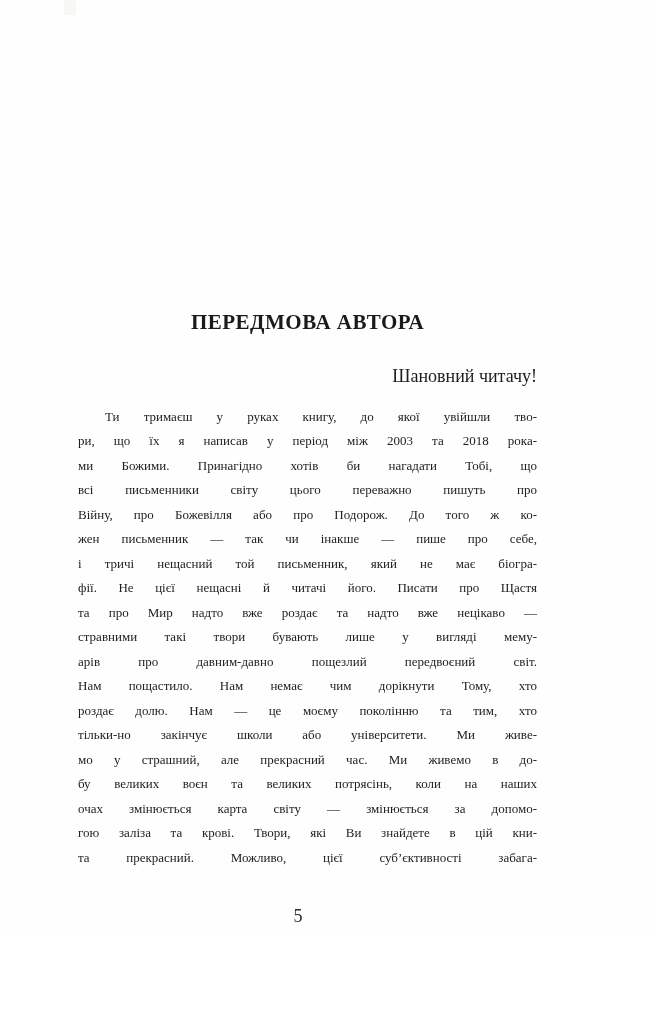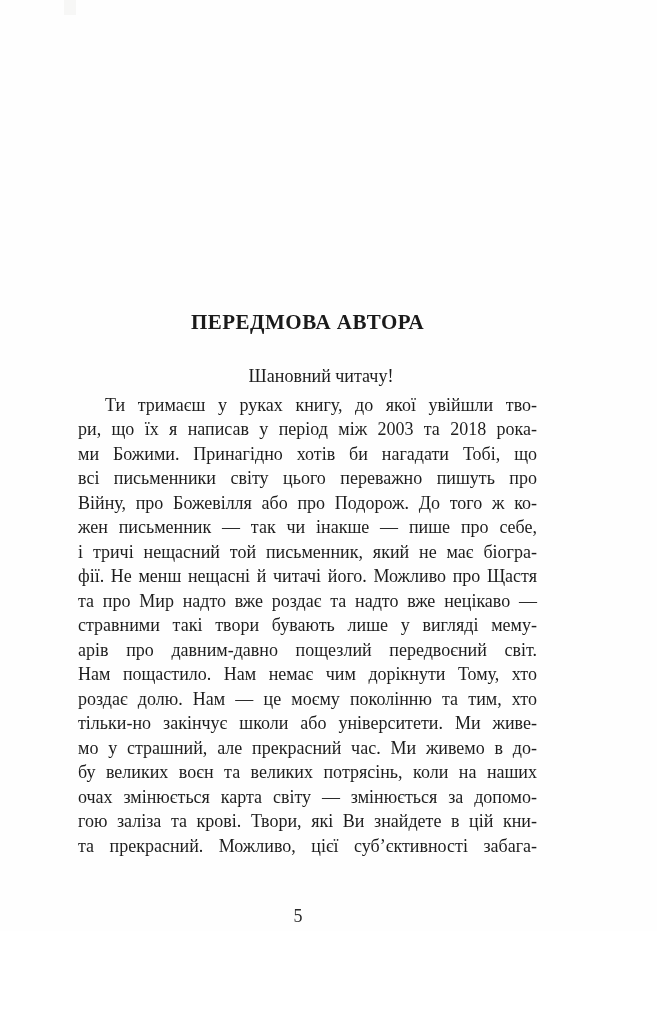--- a/index.html
+++ b/index.html
@@ -34,29 +34,29 @@
     margin: 309px 0 0 0;
     padding: 0;
     font-size: 21px;
     line-height: 26px;
     font-weight: bold;
     text-align: center;
     letter-spacing: 0.5px;
     color: #1a1a1a;
   }
   .salutation {
-    margin: 29px 0 4px 0;
+    margin: 29px 0 16px 0;
     padding: 0;
     font-size: 18px;
     line-height: 24.5px;
     text-indent: 27px;
-    text-align: center;
+    text-align: right;
   }
   .body-paragraph {
-    font-size: 18px;
+    font-size: 13px;
     line-height: 24.5px;
   }
   .body-paragraph .line {
     text-align: justify;
     text-align-last: justify;
     height: 24.5px;
     overflow: visible;
   }
   .body-paragraph .line.indent {
     text-indent: 27px;
@@ -80,21 +80,21 @@
     <h1 class="heading">ПЕРЕДМОВА АВТОРА</h1>
     <p class="salutation">Шановний читачу!</p>
     <div class="body-paragraph">
         <div class="line indent">Ти тримаєш у руках книгу, до якої увійшли тво-</div>
         <div class="line">ри, що їх я написав у період між 2003 та 2018 рока-</div>
         <div class="line">ми Божими. Принагідно хотів би нагадати Тобі, що</div>
         <div class="line">всі письменники світу цього переважно пишуть про</div>
         <div class="line">Війну, про Божевілля або про Подорож. До того ж ко-</div>
         <div class="line">жен письменник — так чи інакше — пише про себе,</div>
         <div class="line">і тричі нещасний той письменник, який не має біогра-</div>
-        <div class="line">фії. Не менш нещасні й читачі його. Можливо про Щастя</div>
+        <div class="line">фії. Не цієї нещасні й читачі його. Писати про Щастя</div>
         <div class="line">та про Мир надто вже роздає та надто вже нецікаво —</div>
         <div class="line">стравними такі твори бувають лише у вигляді мему-</div>
         <div class="line">арів про давним-давно пощезлий передвоєний світ.</div>
         <div class="line">Нам пощастило. Нам немає чим дорікнути Тому, хто</div>
         <div class="line">роздає долю. Нам — це моєму поколінню та тим, хто</div>
         <div class="line">тільки-но закінчує школи або університети. Ми живе-</div>
         <div class="line">мо у страшний, але прекрасний час. Ми живемо в до-</div>
         <div class="line">бу великих воєн та великих потрясінь, коли на наших</div>
         <div class="line">очах змінюється карта світу — змінюється за допомо-</div>
         <div class="line">гою заліза та крові. Твори, які Ви знайдете в цій кни-</div>

